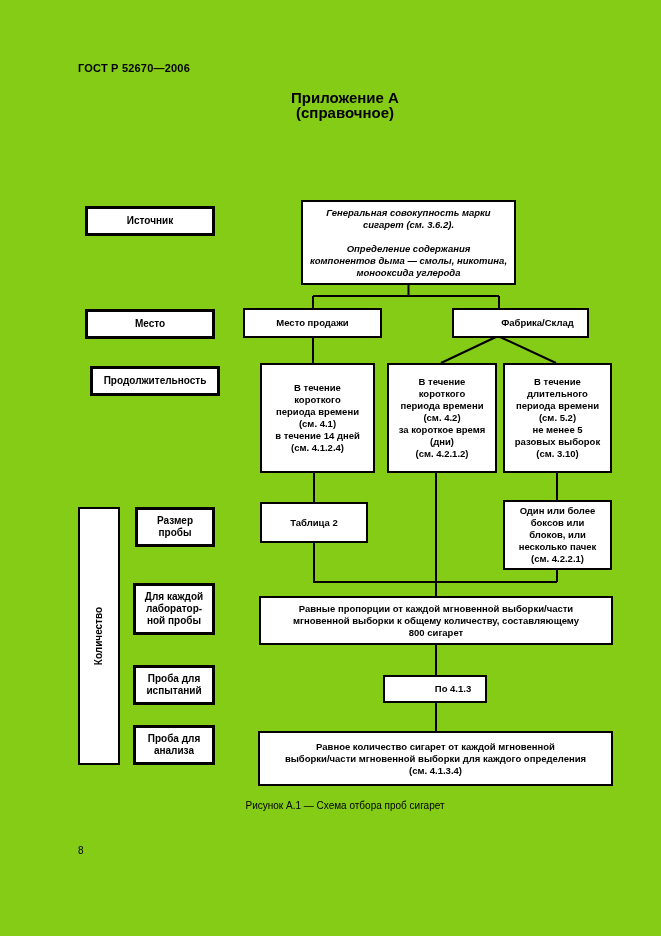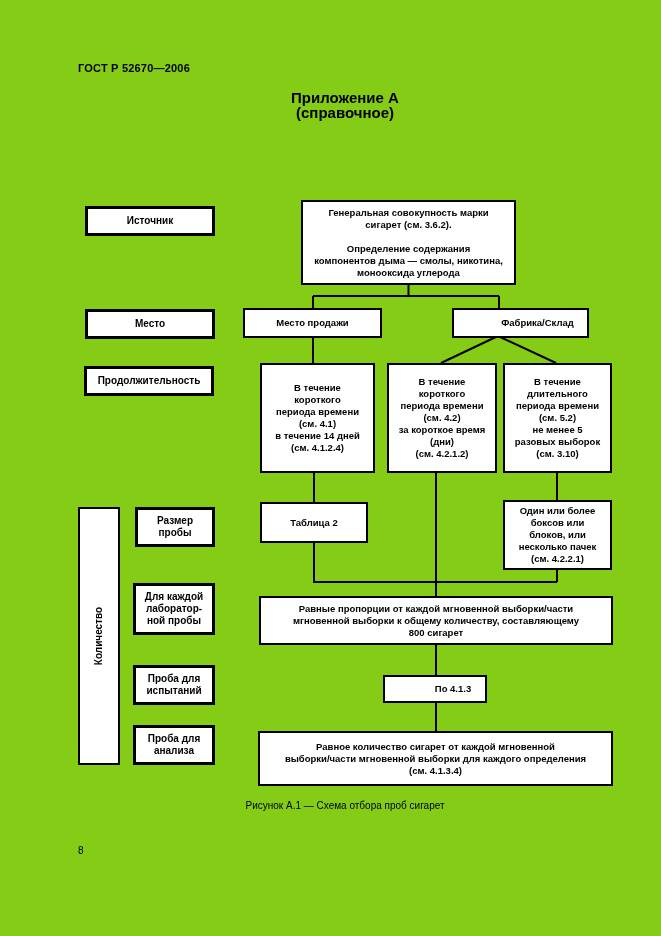--- a/index.html
+++ b/index.html
@@ -74,36 +74,36 @@
              M557 472 V501
              M557 568 V582
              M314 542 V582
              M313 582 H557
              M436 644 V676
              M436 702 V732" fill="none" stroke="#000000" stroke-width="2"></path>
   </svg>
 
   <div class="box label-box" style="left:85px;top:198px;width:130px;height:30px;margin-top:8px;">Источник</div>
   <div class="box label-box" style="left:85px;top:309px;width:130px;height:30px;">Место</div>
-  <div class="box label-box" style="left:84px;top:366px;width:130px;height:30px;">Продолжительность</div>
+  <div class="box label-box" style="left:90px;top:366px;width:130px;height:30px;">Продолжительность</div>
 
   <div class="box vertical-box" style="left:78px;top:507px;width:42px;height:258px;">
     <span>Количество</span>
   </div>
   <div class="box label-box" style="left:135px;top:507px;width:80px;height:40px;">Размер
 пробы</div>
   <div class="box label-box" style="left:133px;top:583px;width:82px;height:52px;">Для каждой
 лаборатор-
 ной пробы</div>
   <div class="box label-box" style="left:133px;top:665px;width:82px;height:40px;">Проба для
 испытаний</div>
   <div class="box label-box" style="left:133px;top:725px;width:82px;height:40px;">Проба для
 анализа</div>
 
-  <div class="box" style="left:301px;top:200px;width:215px;height:85px;">Генеральная совокупность марки
+  <div class="box" style="left:301px;top:200px;width:215px;height:85px;font-style:italic;">Генеральная совокупность марки
 сигарет (см. 3.6.2).
 
 Определение содержания
 компонентов дыма — смолы, никотина,
 монооксида углерода</div>
   <div class="box" style="left:243px;top:308px;width:139px;height:30px;">Место продажи</div>
   <div class="box" style="left:452px;top:308px;width:137px;height:30px;padding-left:36px;">Фабрика/Склад</div>
 
   <div class="box" style="left:260px;top:363px;width:115px;height:110px;">В течение
 короткого

